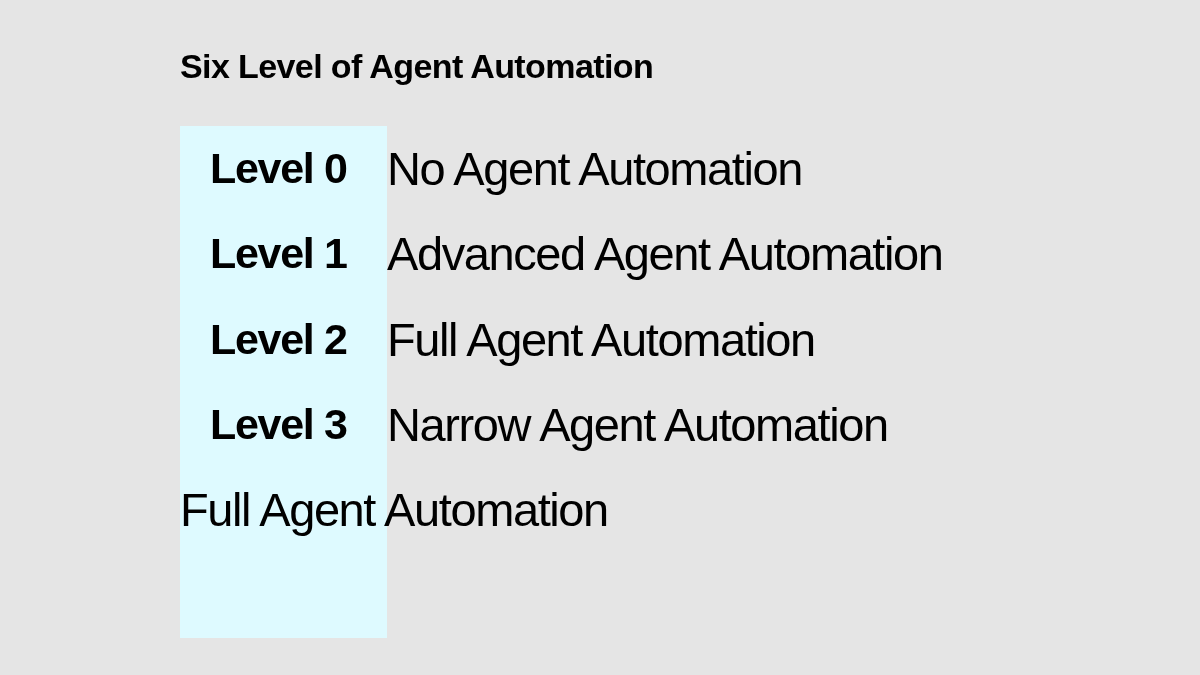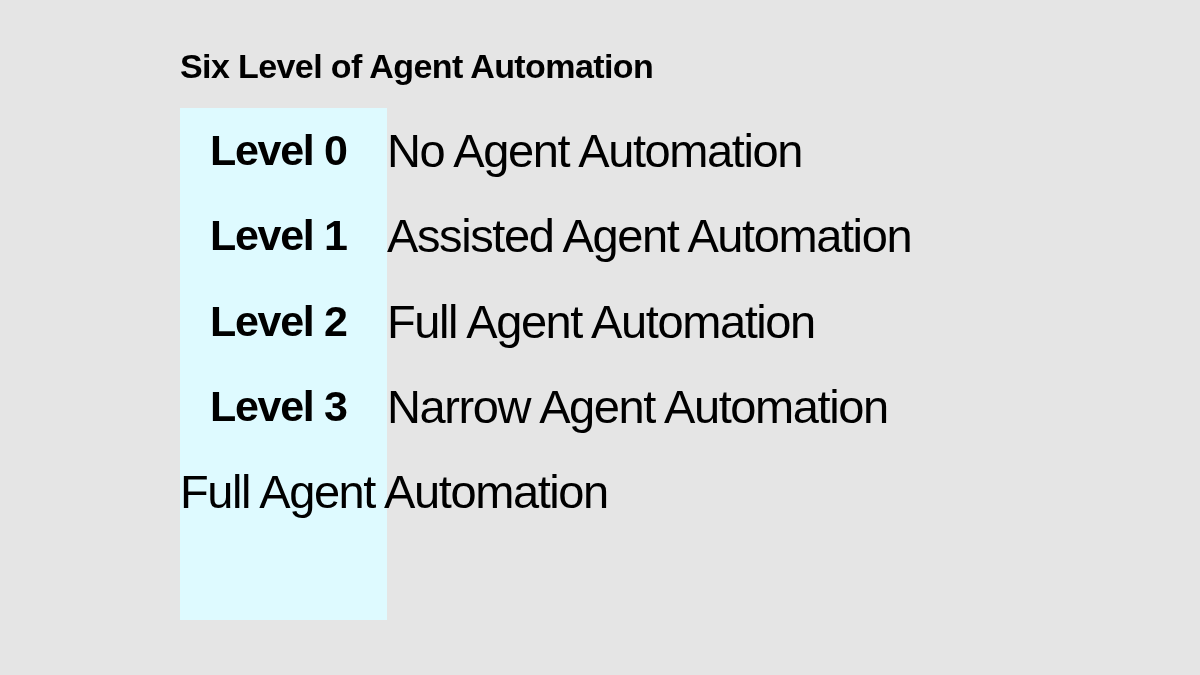--- a/index.html
+++ b/index.html
@@ -32,21 +32,21 @@
     letter-spacing: -0.6px;
     color: #000000;
     white-space: nowrap;
     line-height: 1.15;
   }
 
   
   #level-table {
     position: absolute;
     left: 180px;
-    top: 108px;
+    top: 126px;
     width: 900px;
   }
 
   
   #level-column-highlight {
     position: absolute;
     left: 0px;
     top: 0px;
     width: 207px;
     height: 512px;
@@ -100,21 +100,21 @@
 
     <div id="rows">
 
       <div class="level-row">
         <div class="level-label">Level 0</div>
         <div class="level-desc">No Agent Automation</div>
       </div>
 
       <div class="level-row">
         <div class="level-label">Level 1</div>
-        <div class="level-desc">Assisted Agent Automation</div>
+        <div class="level-desc">Advanced Agent Automation</div>
       </div>
 
       <div class="level-row">
         <div class="level-label">Level 2</div>
         <div class="level-desc">Full Agent Automation</div>
       </div>
 
       <div class="level-row">
         <div class="level-label">Level 3</div>
         <div class="level-desc">Narrow Agent Automation</div>

